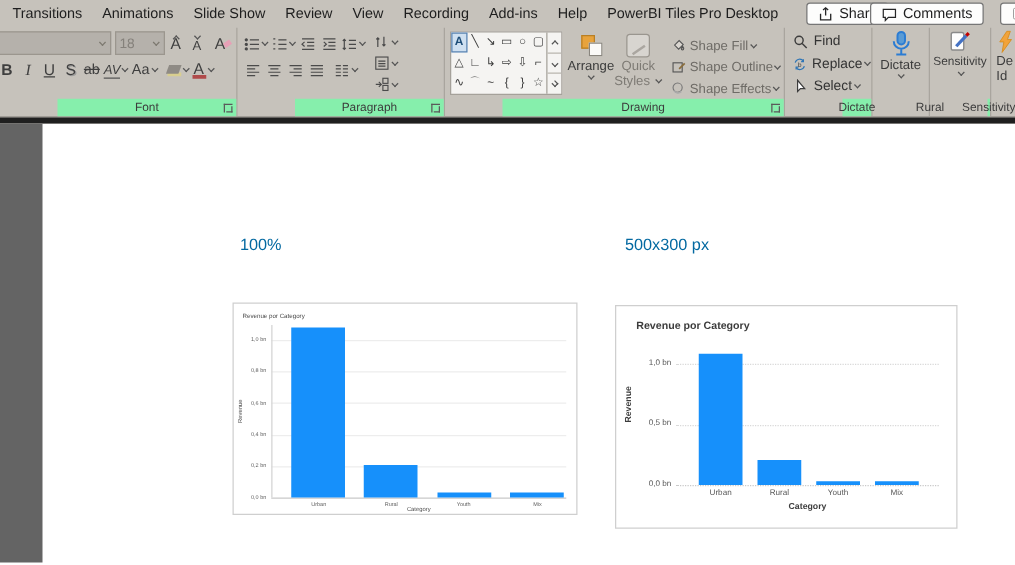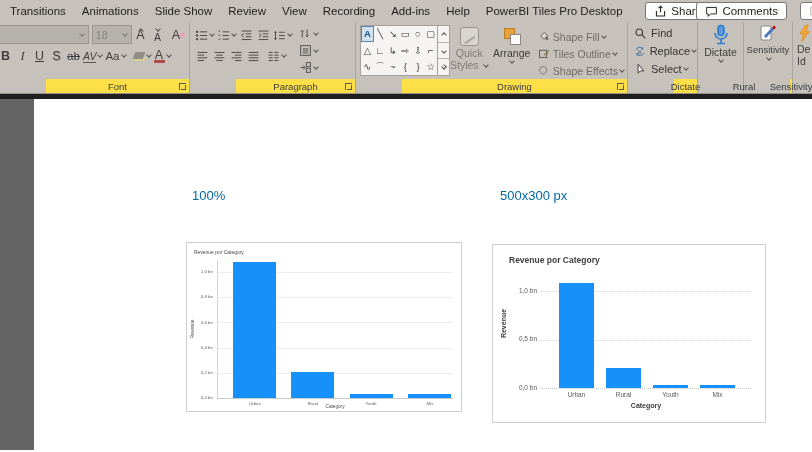--- a/index.html
+++ b/index.html
@@ -15,21 +15,21 @@
     border-radius:3px; display:flex; align-items:center; gap:4px; padding:0 8px; font-size:11.5px; color:#1e1e1e; }
   .tr-share { right:101px; }
   .tr-comments { right:25px; }
   .tr-partial { right:-26px; width:38px; }
   .ic { display:inline-block; vertical-align:middle; }
 
   
   .ribbon { display:flex; height:72px; border-bottom:1px solid #94908a; }
   .rgroup { display:flex; flex-direction:column; border-right:1px solid #a9a59e; flex:none; }
   .rbody { height:57px; overflow:hidden; position:relative; }
-  .rfoot { height:14px; background:#fde047; position:relative; display:flex; align-items:center; justify-content:center;margin-left:46px; }
+  .rfoot { height:14px; background:#86efac; position:relative; display:flex; align-items:center; justify-content:center;margin-left:46px; }
   .rfoot .glabel { font-size:9.5px; color:#3c3c3c; }
   .launcher { position:absolute; right:3px; bottom:3px; width:7px; height:7px;
     border-left:1px solid #5a5a5a; border-top:1px solid #5a5a5a; }
   .launcher:after { content:""; position:absolute; right:0; bottom:0; width:4px; height:4px;
     border-right:1px solid #5a5a5a; border-bottom:1px solid #5a5a5a; }
   .caret { display:inline-block; width:4px; height:4px; border-right:1px solid #555; border-bottom:1px solid #555;
     transform:rotate(45deg); margin:0 1px 2px 2px; flex:none; }
   .caret-up { transform:rotate(-135deg); margin-bottom:-2px; }
 
   .row { display:flex; align-items:center; }
@@ -458,46 +458,46 @@
                 <span class="caret caret-up" style="margin:2px 0 0"></span>
               </div>
             <div>
                 <span class="caret" style="margin:0"></span>
               </div>
             <div>
                 <span class="caret" style="margin:0;border-top:1px solid #555"></span>
               </div>
           </div>
         </div>
-        <div class="bigbtn gray" style="width:40px">
-          <span class="qstyle-ic"></span>
-          <span class="blabel">Quick</span>
-          <span class="blabel"><span>Styles</span> <span class="caret"></span></span>
-        </div>
         <div class="bigbtn" style="width:44px;margin-left:4px">
           <span class="arrange-ic">
               <span class="sq1"></span>
               <span class="sq2"></span>
             </span>
           <span class="blabel">Arrange</span>
           <span class="caret"></span>
         </div>
+        <div class="bigbtn gray" style="width:40px">
+          <span class="qstyle-ic"></span>
+          <span class="blabel">Quick</span>
+          <span class="blabel"><span>Styles</span> <span class="caret"></span></span>
+        </div>
         <div class="stack">
           <div class="stackrow">
             <svg class="ic" width="13" height="13">
                 <use href="#sy-bucket"></use>
               </svg>
             <span>Shape Fill</span>
               <span class="caret"></span>
           </div>
           <div class="stackrow">
             <svg class="ic" width="13" height="13">
                 <use href="#sy-outline-sq"></use>
               </svg>
-            <span>Tiles Outline</span>
+            <span>Shape Outline</span>
               <span class="caret"></span>
           </div>
           <div class="stackrow">
             <svg class="ic" width="13" height="13">
                 <use href="#sy-effects"></use>
               </svg>
             <span>Shape Effects</span>
               <span class="caret"></span>
           </div>
         </div>

